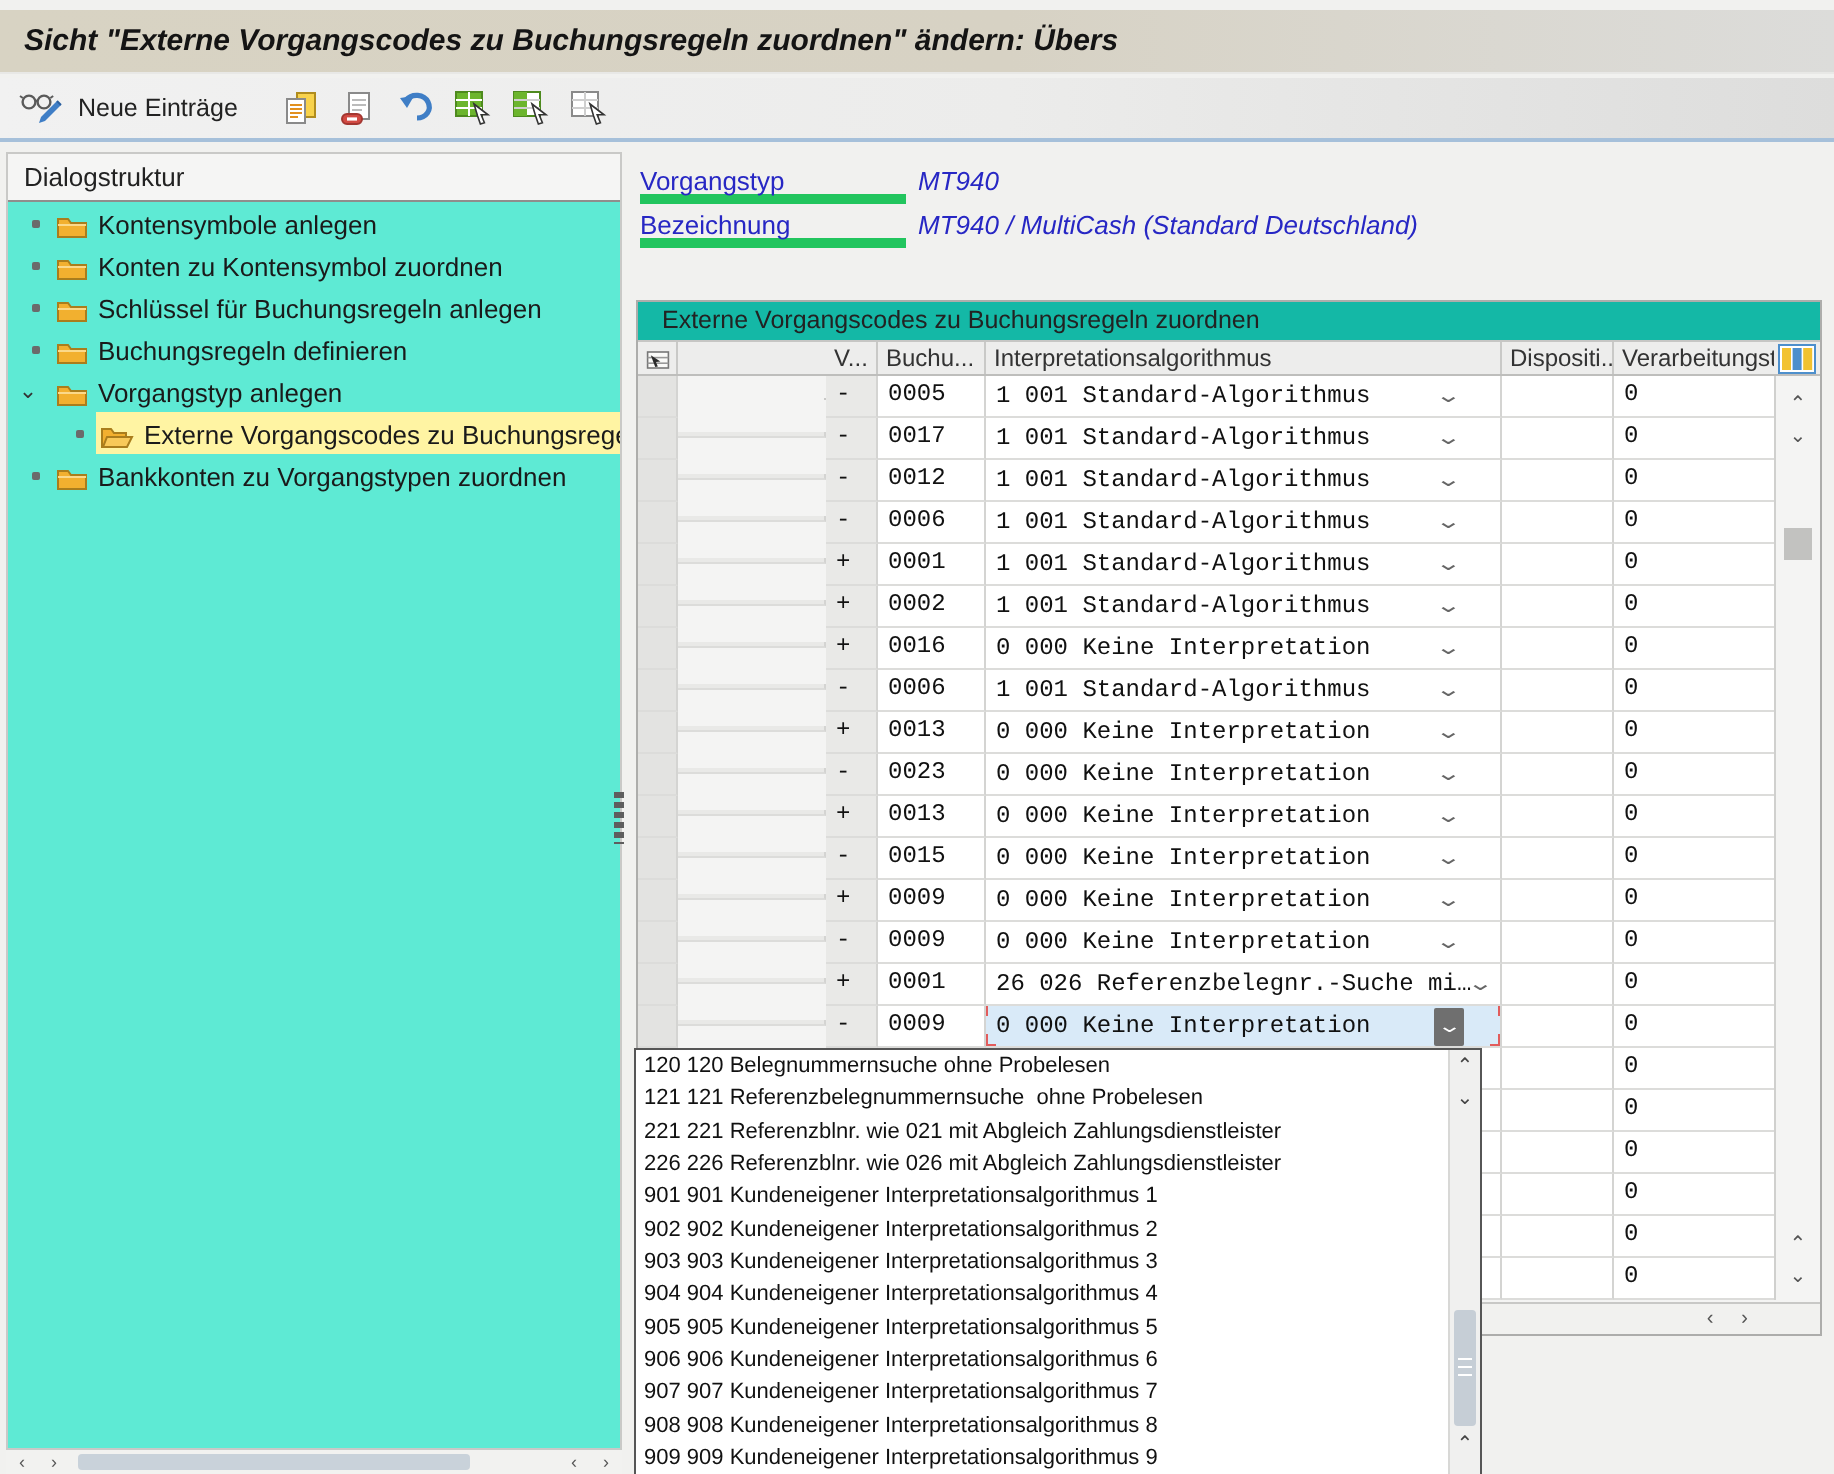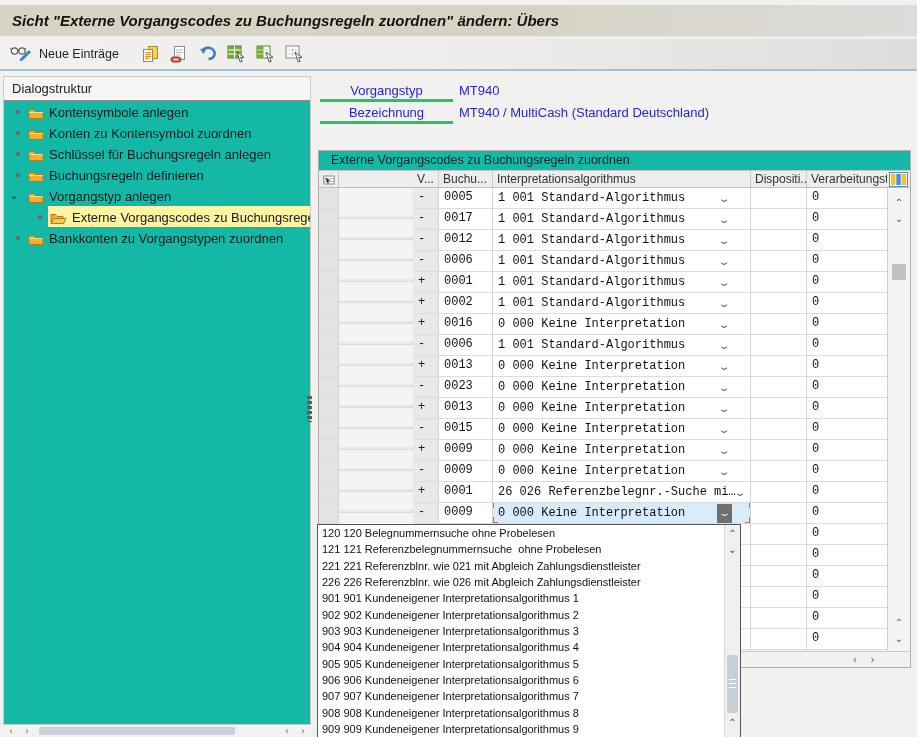--- a/index.html
+++ b/index.html
@@ -27,21 +27,21 @@
     background:linear-gradient(to right,#F1F1F1 0%,#ECECEB 55%,#DDDDDC 100%);
     display:flex; align-items:center; gap:5px; padding-left:8px;
   }
   .blueline{ position:absolute; left:0; top:69px; width:917px; height:2px; background:#A6C0DA; }
   .tb-icon{ width:24px; height:22px; display:flex; align-items:center; justify-content:center; cursor:default; }
   .tb-text{ background:none; border:none; font-family:inherit; font-size:12.5px; color:#222; padding:2px 6px 2px 2px; margin-right:8px; }
 
   
   .tree-panel{
     position:absolute; left:3px; top:76px; width:308px; height:649px;
-    background:#14b8a6; border:1px solid #C9C9C7;
+    background:#5eead4; border:1px solid #C9C9C7;
   }
   .tree-header{
     height:24px; line-height:23px; padding-left:8px; font-size:13px; color:#222;
     background:#F5F5F4; border-bottom:1px solid #8F8F8D;
   }
   .tree-item{ height:21px; display:flex; align-items:center; font-size:13px; white-space:nowrap; overflow:hidden; }
   .tree-item .bullet{ width:4px; height:4px; background:#6b6b6b; border-radius:1px; margin-left:12px; margin-right:6px; flex:0 0 auto; }
   .tree-item .expander{ width:14px; margin-left:3px; margin-right:5px; font-size:11px; color:#333; flex:0 0 auto; text-align:center; }
   .tree-item.lvl2 .bullet{ margin-left:34px; }
   .tree-item .hl{ display:flex; align-items:flex-end; gap:5px; padding:2px 4px 2px 2px; flex:1; height:21px; }
@@ -56,22 +56,22 @@
   .hs-thumb{ height:8px; width:196px; background:#C9D2DA; border-radius:2px; margin-left:4px; }
   .hs-spacer{ flex:1; }
 
   
   .splitter{ position:absolute; left:312px; top:76px; width:6px; height:661px; background:#F1F1EF; }
   .grip{ position:absolute; left:307px; top:396px; width:5px; height:26px;
     background:repeating-linear-gradient(to bottom,#5E5E5E 0 3px,transparent 3px 5px); }
 
   
   .form-row{ position:absolute; left:320px; height:19px; font-size:13px; color:#2727C4; }
-  .form-row .flabel{ display:inline-block; width:133px; border-bottom:3px solid #22c55e; height:19px;text-align:center; }
-  .form-row .fvalue{ position:absolute; left:139px; top:0; white-space:nowrap; }
+  .form-row .flabel{ display:inline-block; width:133px; border-bottom:5px solid #22c55e; height:19px; }
+  .form-row .fvalue{ position:absolute; left:139px; top:0; white-space:nowrap;font-style:italic; }
 
   
   .tablebox{
     position:absolute; left:318px; top:150px; width:593px; height:518px;
     border:1px solid #ADADAB; background:#F4F4F3;
   }
   .tb-title{ height:20px; line-height:19px; padding-left:12px; font-size:12.5px; color:#222;
     background:#14b8a6; border-bottom:1px solid #C6C6C4; }
   .thead{ display:flex; height:17px; background:#EDEDEC; border-bottom:1px solid #BEBEBC; font-size:12px; color:#333; position:relative; }
   .thead .hcell{ padding:1px 3px 0 4px; border-right:1px solid #C9C9C7; white-space:nowrap; overflow:hidden; }

